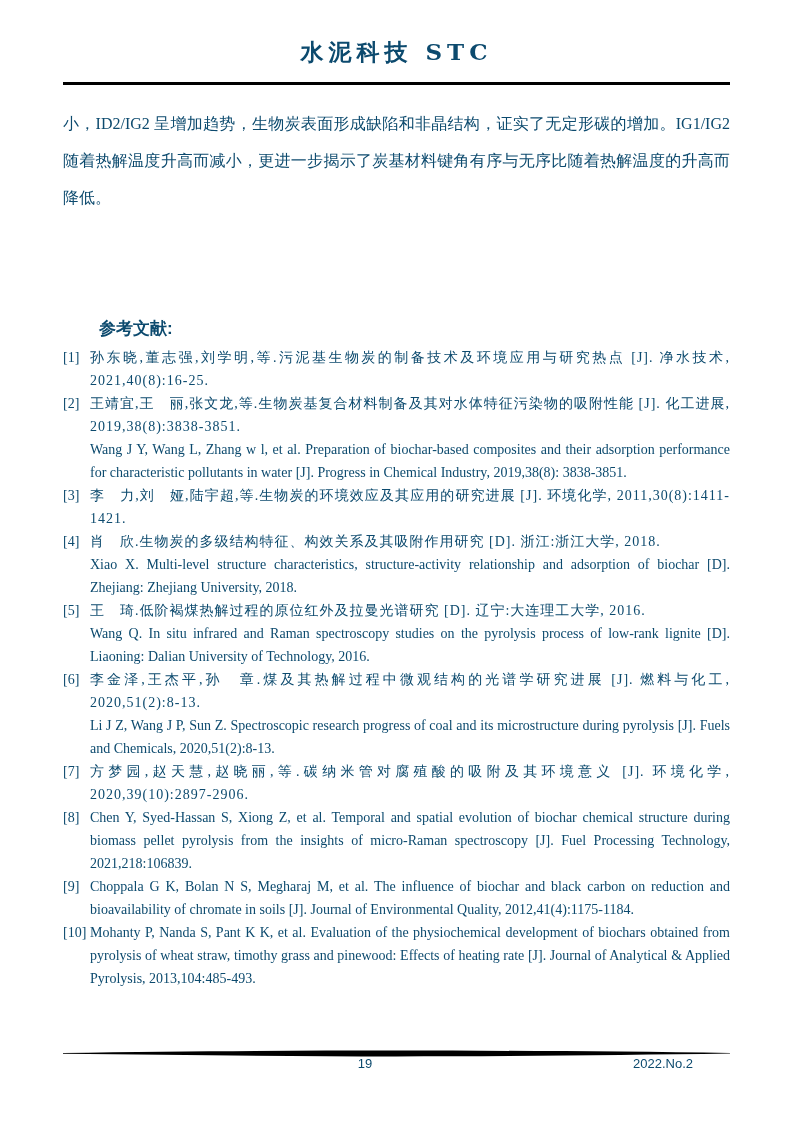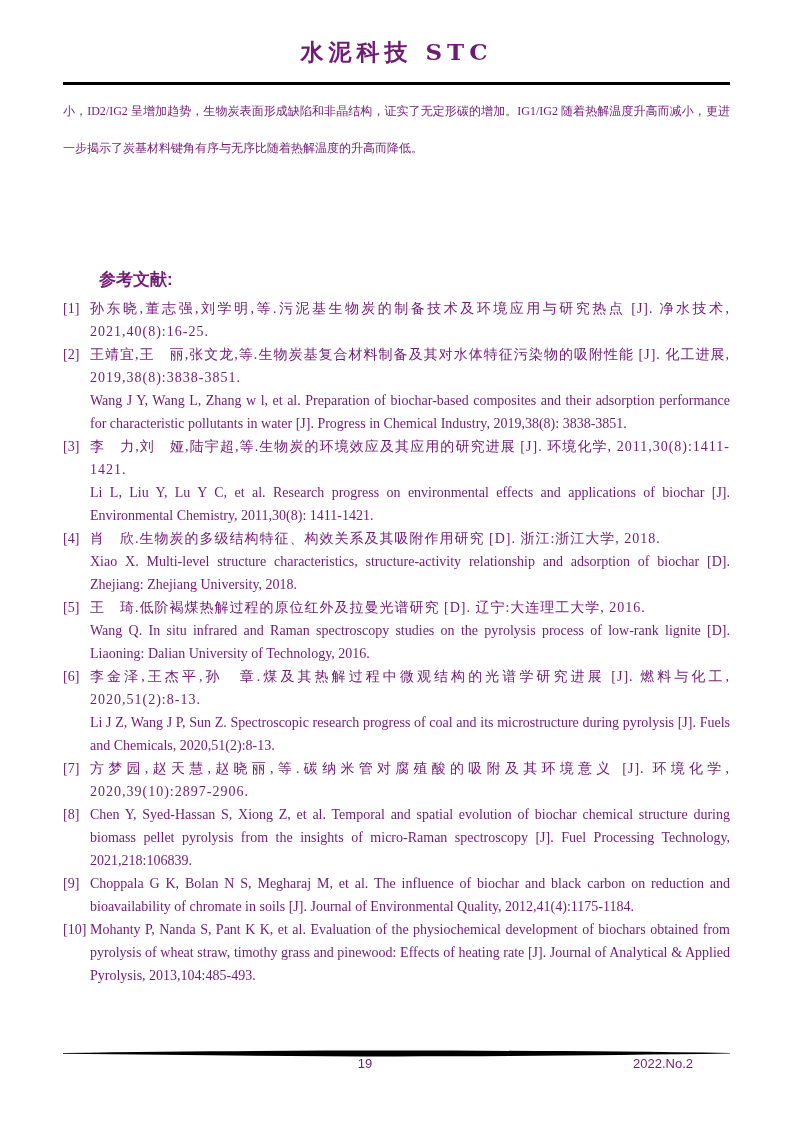--- a/index.html
+++ b/index.html
@@ -1,21 +1,21 @@
 <!DOCTYPE html>
 <html><head>
 <meta charset="utf-8">
 <style>
   html,body { margin:0; padding:0; background:#e8e8e8; }
   .page {
     position:relative;
     width:793px; height:1122px;
     margin:0 auto;
     background:#ffffff;
-    color:#701a75;
+    color:#0c4a6e;
     font-family:"Liberation Serif", serif;
     overflow:hidden;
   }
   .content {
     position:absolute;
     left:63px; top:0;
     width:667px;
   }
   .journal-title {
     padding-top:37px;
@@ -25,22 +25,22 @@
     font-weight:600;
     letter-spacing:5px;
     line-height:30px;
   }
   .header-rule {
     margin-top:15px;
     height:3px;
     background:#000;
   }
   .body-text {
-    margin:8px 0 0 0;
-    font-size:12px;
+    margin:20px 0 0 0;
+    font-size:16px;
     line-height:37px;
     text-align:justify;
     text-justify:inter-character;
   }
   .refs-heading {
     margin-top:101px;
     font-family:"Liberation Sans", sans-serif;
     font-size:17px;
     font-weight:bold;
     line-height:24px;
@@ -108,21 +108,20 @@
 
   <div class="ref">
     <span class="ref-label">[2]</span>
     <p class="ref-zh">王靖宜,王　丽,张文龙,等.生物炭基复合材料制备及其对水体特征污染物的吸附性能 [J]. 化工进展, 2019,38(8):3838-3851.</p>
     <p class="ref-en">Wang J Y, Wang L, Zhang w l, et al. Preparation of biochar-based composites and their adsorption performance for characteristic pollutants in water [J]. Progress in Chemical Industry, 2019,38(8): 3838-3851.</p>
   </div>
 
   <div class="ref">
     <span class="ref-label">[3]</span>
     <p class="ref-zh">李　力,刘　娅,陆宇超,等.生物炭的环境效应及其应用的研究进展 [J]. 环境化学, 2011,30(8):1411-1421.</p>
-    <p class="ref-en">Li L, Liu Y, Lu Y C, et al. Research progress on environmental effects and applications of biochar [J]. Environmental Chemistry, 2011,30(8): 1411-1421.</p>
   </div>
 
   <div class="ref">
     <span class="ref-label">[4]</span>
     <p class="ref-zh">肖　欣.生物炭的多级结构特征、构效关系及其吸附作用研究 [D]. 浙江:浙江大学, 2018.</p>
     <p class="ref-en">Xiao X. Multi-level structure characteristics, structure-activity relationship and adsorption of biochar [D]. Zhejiang: Zhejiang University, 2018.</p>
   </div>
 
   <div class="ref">
     <span class="ref-label">[5]</span>

